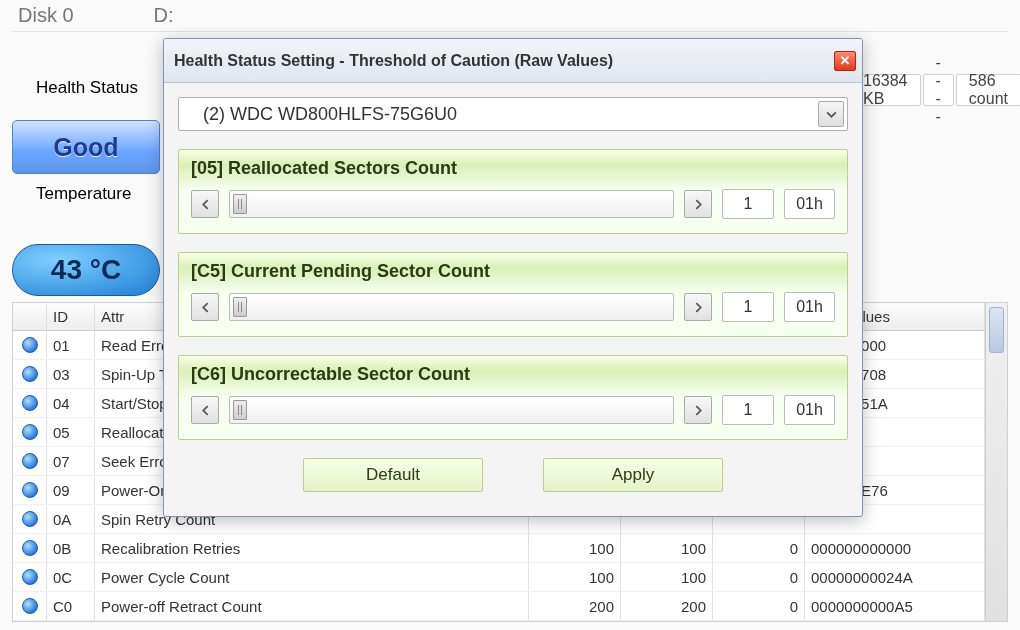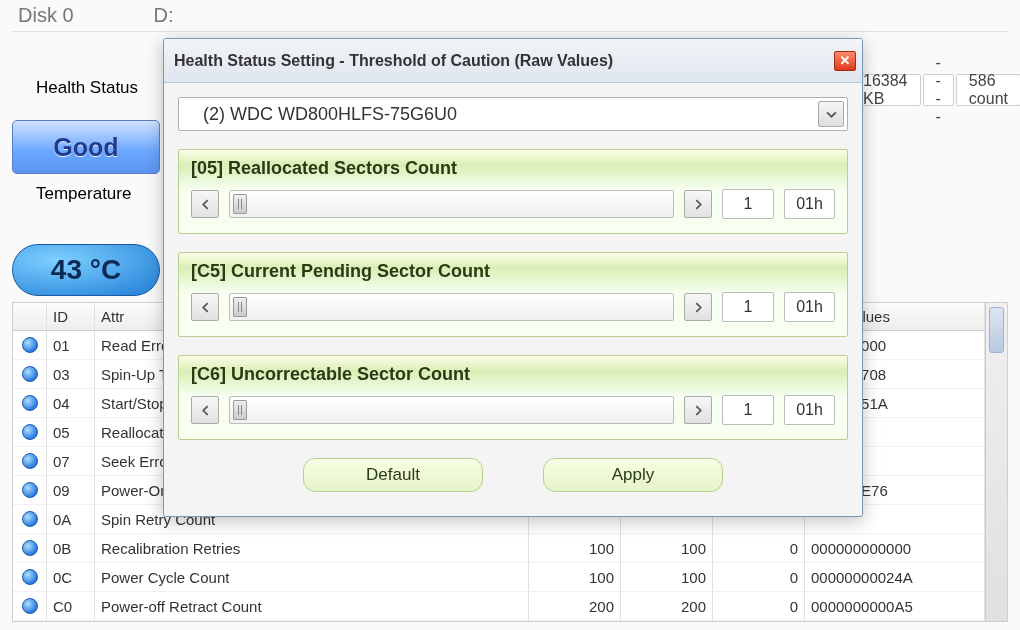--- a/index.html
+++ b/index.html
@@ -153,21 +153,21 @@
 .slider-row{display:flex;align-items:center;gap:10px;margin-top:4px;}
 .sl-btn{width:28px;height:28px;border:1px solid #aaa;background:linear-gradient(#f7f7f7,#e1e1e1);border-radius:2px;display:flex;align-items:center;justify-content:center;color:#555;font-weight:bold;}
 .sl-track{flex:1;height:28px;border:1px solid #bbb;background:linear-gradient(#fff,#f0f0f0);border-radius:2px;position:relative;}
 .sl-thumb{position:absolute;left:3px;top:3px;bottom:3px;width:14px;background:linear-gradient(#eee,#ccc);border:1px solid #999;border-radius:1px;}
 .sl-thumb::before{content:"";position:absolute;left:4px;right:4px;top:4px;bottom:4px;border-left:1px solid #888;border-right:1px solid #888;}
 .val-box,.hex-box{height:30px;border:1px solid #bbb;background:#fff;border-radius:2px;display:flex;align-items:center;justify-content:center;padding:0 10px;font-size:16px;}
 .val-box{width:52px;}
 .hex-box{width:51px;}
 
 .dlg-buttons{display:flex;justify-content:center;gap:60px;padding:18px 0 6px 0;}
-.dlg-btn{width:180px;height:34px;border:1px solid #b9cf92;background:linear-gradient(#f6ffe4,#e5f3c9);border-radius:12px;display:flex;align-items:center;justify-content:center;font-size:17px;color:#2c3c15;}
+.dlg-btn{width:180px;height:34px;border:1px solid #b9cf92;background:linear-gradient(#f6ffe4,#e5f3c9);border-radius:2px;display:flex;align-items:center;justify-content:center;font-size:17px;color:#2c3c15;}
 
 svg.chev{width:11px;height:11px;}
 </style>
 </head>
 <body>
 
 <div class="bg-window">
   <div class="top-strip">
     <span>Disk 0</span>
     <span>D:</span>

